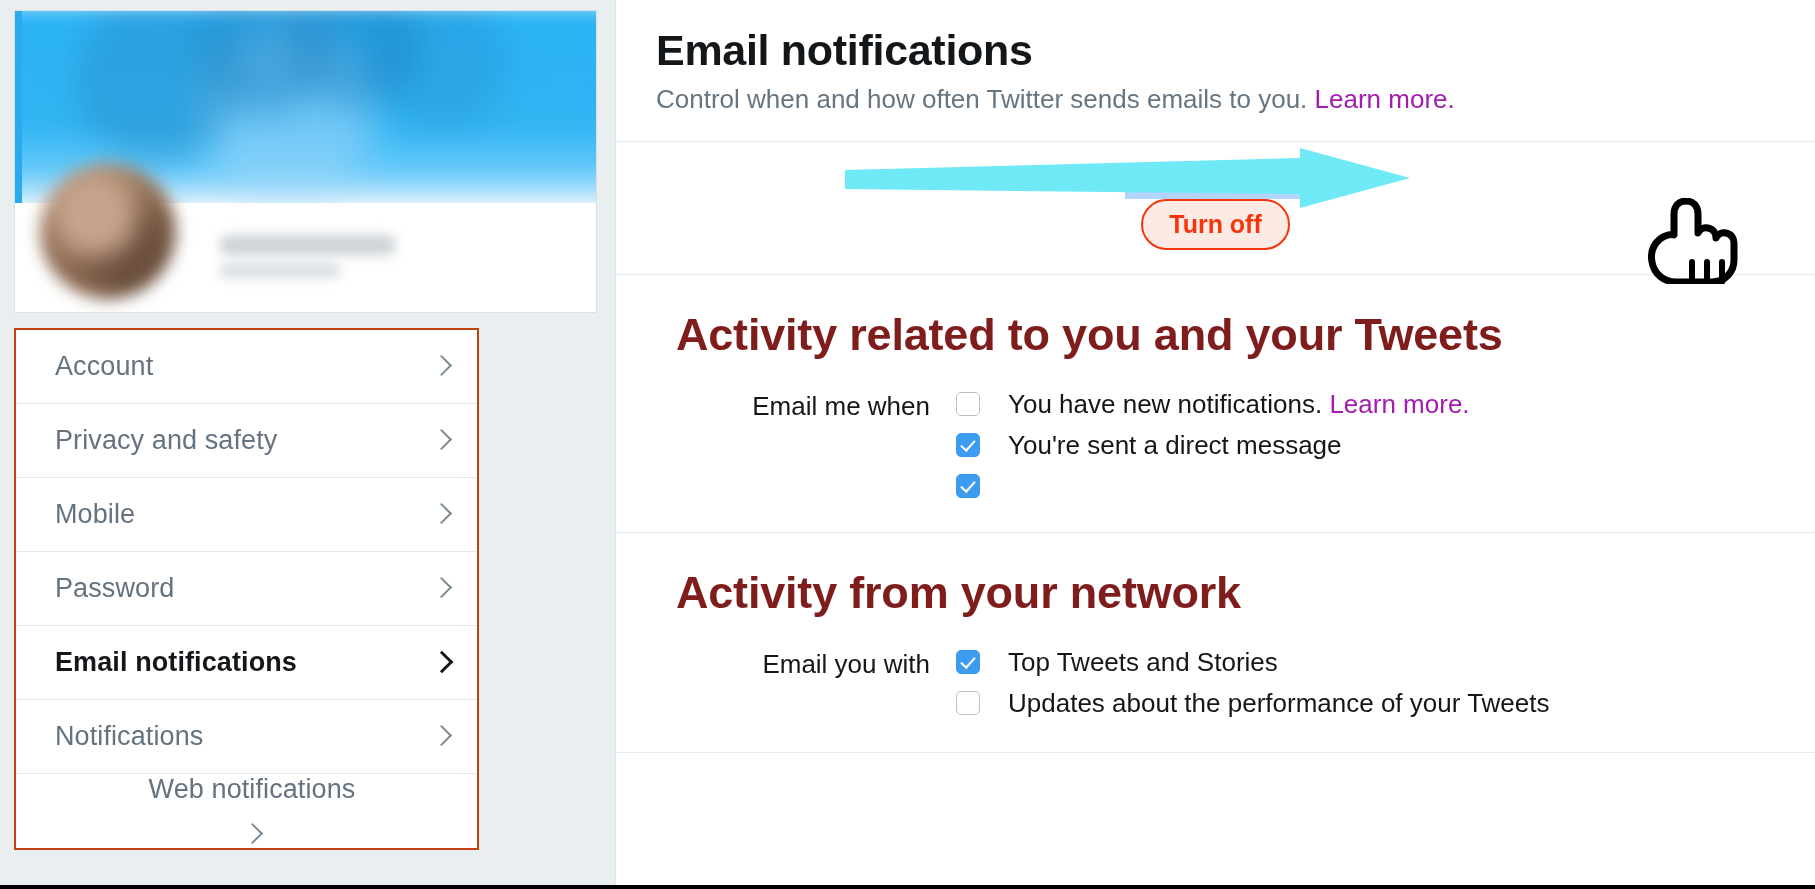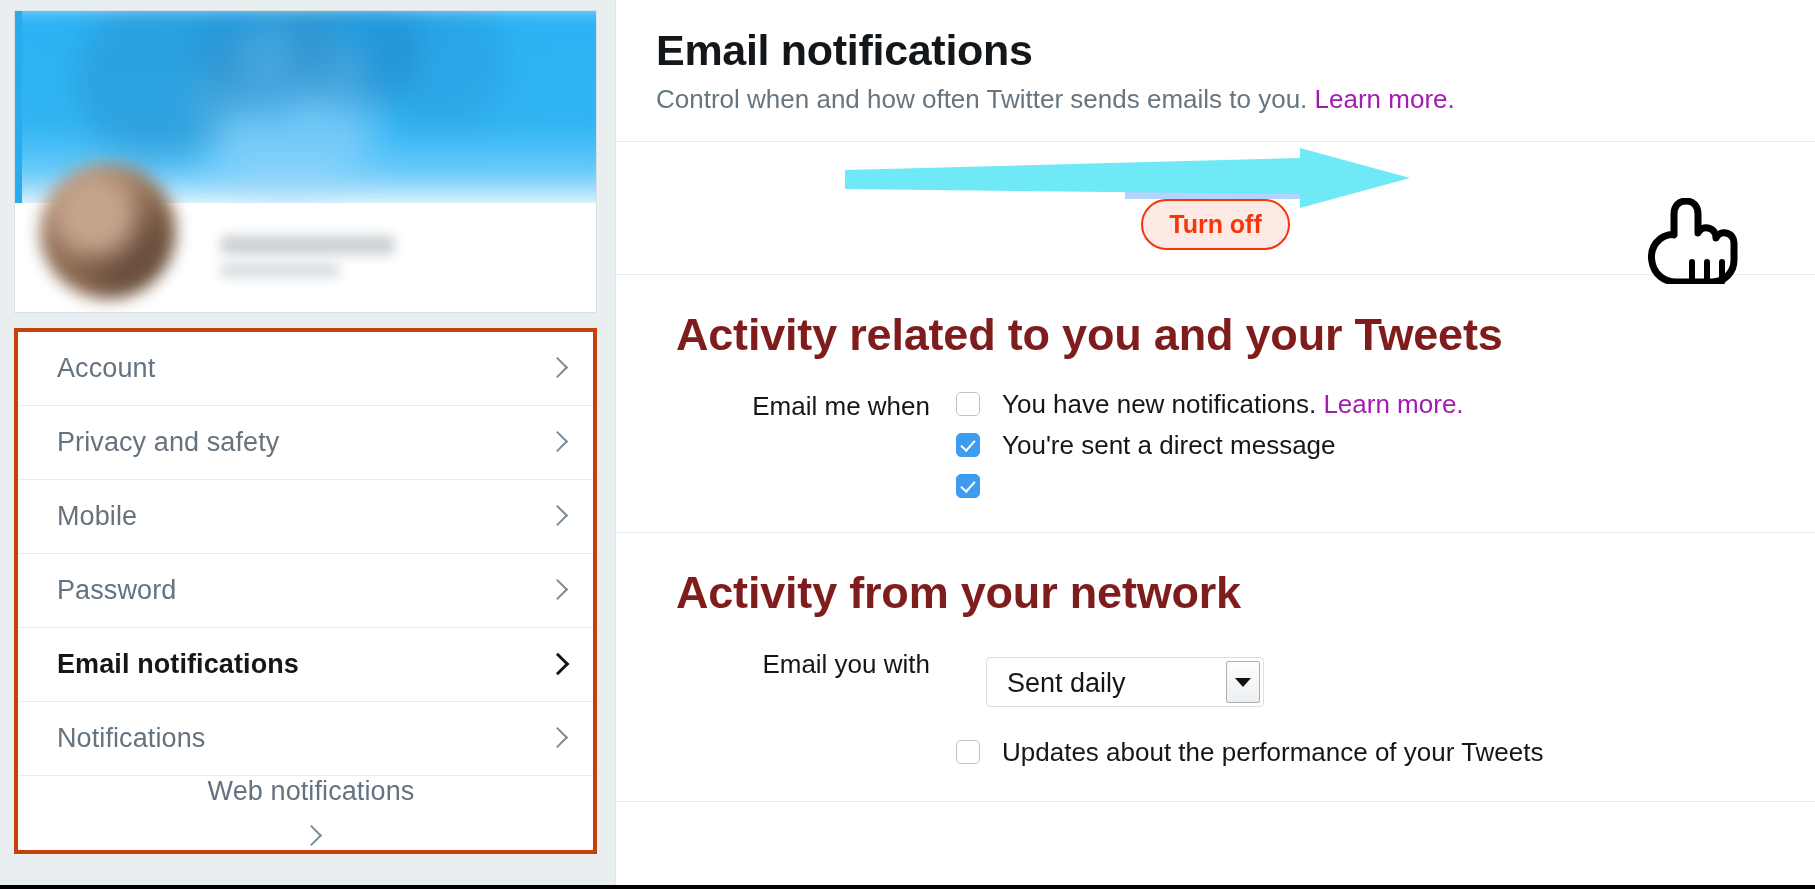--- a/index.html
+++ b/index.html
@@ -102,23 +102,23 @@
     top: 252px;
     width: 120px;
     height: 15px;
     background: #d8dde1;
     border-radius: 6px;
     filter: blur(6px);
   }
 
   .nav-list {
     margin-top: 15px;
-    width: 583px;
-    background: #ffffff;
-    border: 4px solid #c2410c;
+    width: 465px;
+    background: #ffffff;
+    border: 2px solid #c2410c;
     box-sizing: border-box;
   }
   .nav-item {
     height: 74px;
     display: flex;
     align-items: center;
     justify-content: space-between;
     padding: 0 28px 0 39px;
     box-sizing: border-box;
     border-bottom: 1px solid #e6ebee;
@@ -246,21 +246,21 @@
   .opt-row {
     display: flex;
     align-items: flex-start;
     margin-bottom: 11px;
   }
   .opt-row:last-child { margin-bottom: 0; }
   .opt-text {
     font-size: 26px;
     color: #14171a;
     line-height: 30px;
-    margin-left: 22px;
+    margin-left: 28px;
   }
 
   .cb {
     width: 24px;
     height: 24px;
     border-radius: 5px;
     box-sizing: border-box;
     flex: none;
     margin-top: 3px;
     cursor: pointer;
@@ -431,25 +431,23 @@
             </div>
           </div>
         </div>
       </div>
 
       <div class="section">
         <h2 class="sect-title">Activity from your network</h2>
         <div class="opt-block">
           <div class="opt-label">Email you with</div>
           <div class="opt-items">
-            <div class="select-wrap">
-              <span class="select-value">Sent daily</span>
-              <span class="select-arrow-btn">
-                <span class="tri-down"></span>
-              </span>
+            <div class="opt-row">
+              <span class="cb on"></span>
+              <span class="opt-text">Top Tweets and Stories</span>
             </div>
             <div class="opt-row">
               <span class="cb off"></span>
               <span class="opt-text">Updates about the performance of your Tweets</span>
             </div>
           </div>
         </div>
       </div>
 
     </div>

